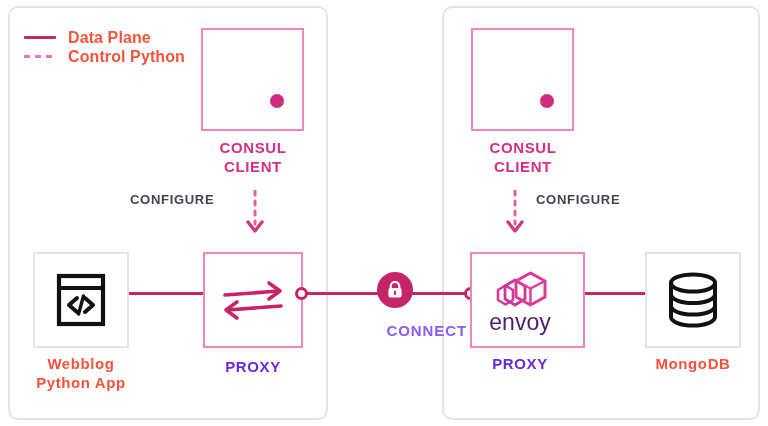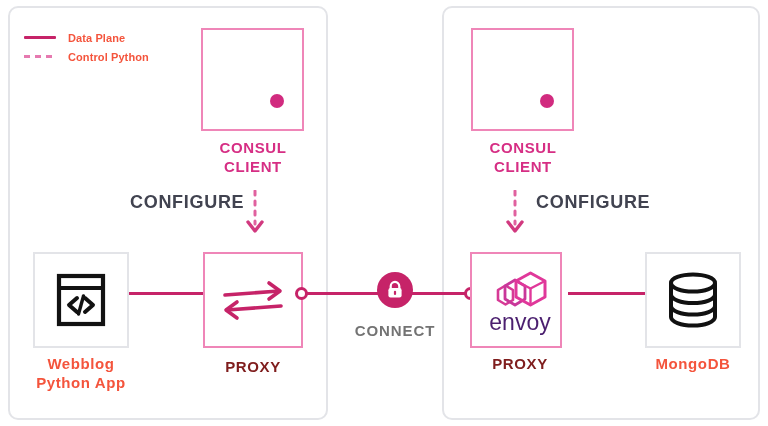--- a/index.html
+++ b/index.html
@@ -59,21 +59,21 @@
   .legend-swatch.dashed::before {
     content: "";
     position: absolute;
     left: 2px; right: 2px; top: 5px;
     height: 3px;
     background: repeating-linear-gradient(to right,
       #e67ab0 0px, #e67ab0 6px, transparent 6px, transparent 11px);
   }
   .legend-label {
     color: #f4543c;
-    font-size: 11px;
+    font-size: 16px;
     font-weight: bold;
     letter-spacing: 0.1px;
     white-space: nowrap;
     text-align: right;
   }
 
   
   .consul-box {
     position: absolute;
     width: 103px;
@@ -111,21 +111,21 @@
   .configure-group {
     position: absolute;
     height: 52px;
   }
   #configure-left  { left: 130px; top: 190px; width: 160px; }
   #configure-right { left: 498px; top: 190px; width: 160px; }
   .configure-label {
     position: absolute;
     top: 2px;
     color: #414350;
-    font-size: 18px;
+    font-size: 13px;
     font-weight: bold;
     letter-spacing: 0.7px;
     white-space: nowrap;
     text-align: right;
   }
   #configure-left  .configure-label { left: 0px; }
   #configure-right .configure-label { left: 38px; }
   .configure-arrow {
     position: absolute;
     top: 0px;
@@ -143,38 +143,38 @@
   }
   #webblog-box {
     left: 33px; top: 252px; width: 96px; height: 96px;
     border: 2px solid #e3e4e8;
   }
   #proxy-box {
     left: 203px; top: 252px; width: 100px; height: 96px;
     border: 2px solid #ef86b8;
   }
   #envoy-box {
-    left: 470px; top: 252px; width: 92px; height: 96px;
+    left: 470px; top: 252px; width: 115px; height: 96px;
     border: 2px solid #ef86b8;
   }
   #mongo-box {
     left: 645px; top: 252px; width: 96px; height: 96px;
     border: 2px solid #e3e4e8;
   }
 
   .box-label {
     position: absolute;
     width: 180px;
     text-align: center;
     font-size: 15px;
     font-weight: bold;
     line-height: 19px;
     letter-spacing: 0.6px;
   }
-  .box-label.pink { color: #7f1d1d; }
+  .box-label.pink { color: #6d28d9; }
   .box-label.red  { color: #f4543c; }
   #webblog-label { left: -9px;  top: 354px; }
   #proxy-label   { left: 163px; top: 357px; }
   #envoy-label   { left: 430px; top: 354px; }
   #mongo-label   { left: 603px; top: 354px; }
 
   
   .wire {
     position: absolute;
     height: 3px;
@@ -214,22 +214,22 @@
     background: #c62368;
     display: flex;
     align-items: center;
     justify-content: center;
   }
   #connect-label {
     position: absolute;
     left: -22px;
     top: 50px;
     width: 144px;
-    text-align: center;
-    color: #737373;
+    text-align: right;
+    color: #8b5cf6;
     font-size: 15px;
     font-weight: bold;
     letter-spacing: 0.9px;
   }
 
   .icon-svg { display: block; }
 </style>
 </head>
 <body>
 

